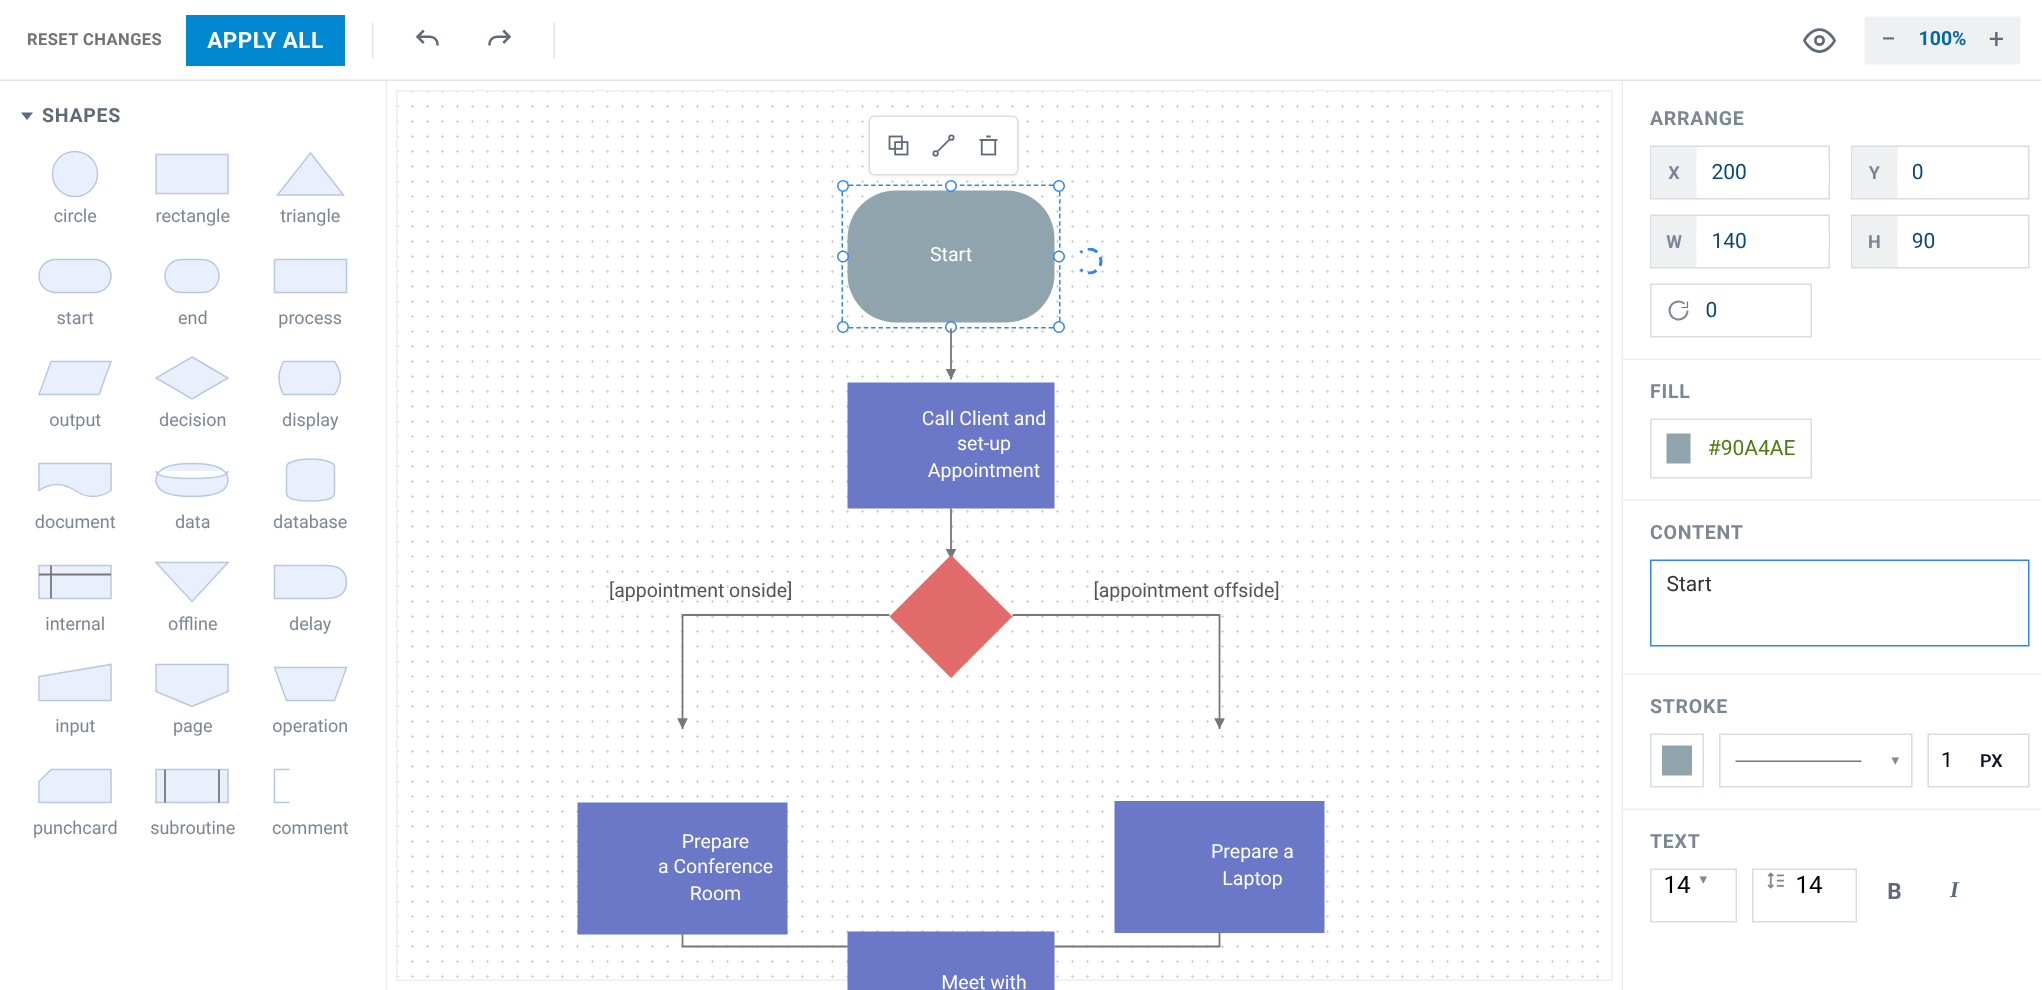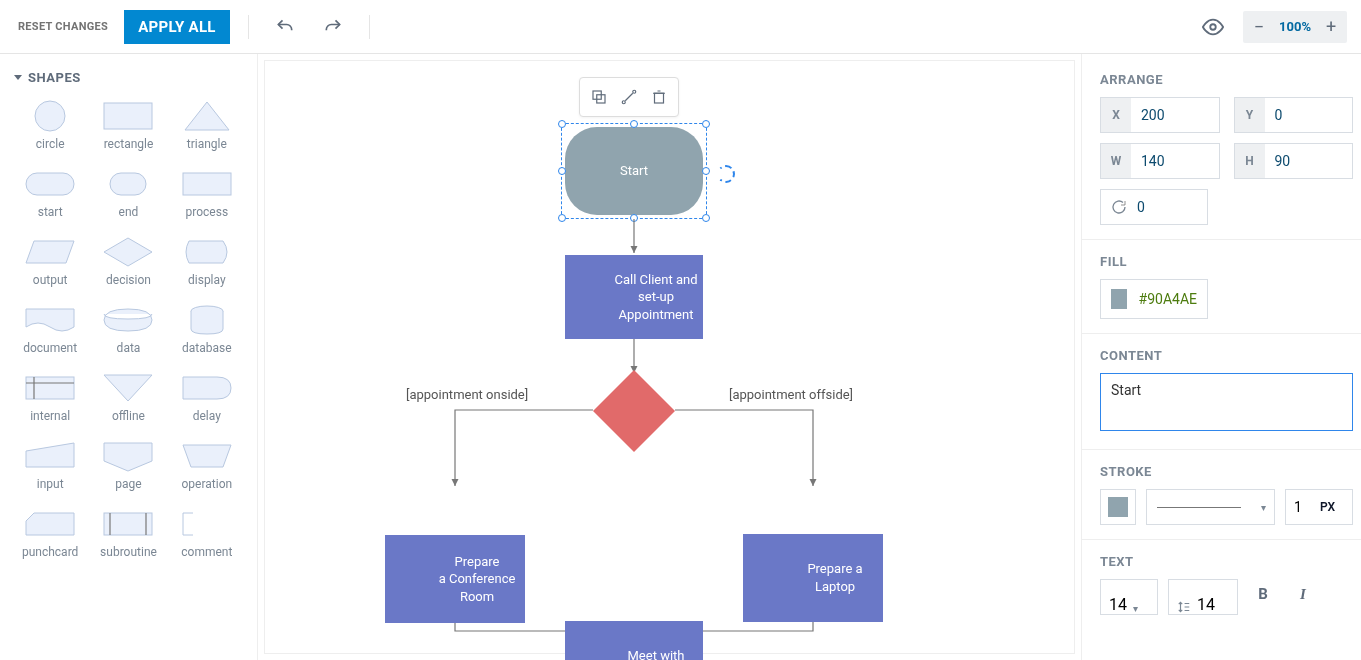--- a/index.html
+++ b/index.html
@@ -59,21 +59,21 @@
 .content-box { width: 100%; height: 58px; border: 1px solid #2f86eb; padding: 8px 10px; font-size: 14px; color: #333; resize: none; outline: none; font-family: inherit; }
 .stroke-row { display: flex; gap: 10px; }
 .stroke-swatch { width: 36px; height: 36px; border: 1px solid #d8dde3; display: flex; align-items: center; justify-content: center; }
 .stroke-style { flex: 1; height: 36px; border: 1px solid #d8dde3; display: flex; align-items: center; justify-content: center; gap: 10px; position: relative; }
 .stroke-line { flex: 1; height: 0; border-top: 1px solid #777; margin: 0 10px 0 10px; }
 .stroke-caret { color: #7b8794; font-size: 10px; margin-right: 8px; }
 .stroke-width { width: 68px; height: 36px; border: 1px solid #d8dde3; display: flex; align-items: center; padding: 0 8px; gap: 4px; }
 .stroke-w-input { width: 22px; border: none; outline: none; font-size: 14px; }
 .px-label { font-size: 12px; color: #0f172a; font-weight: 600; }
 .text-row { display: flex; gap: 10px; }
-.text-field { height: 36px; border: 1px solid #d8dde3; display: flex; align-items: flex-end; padding: 0 8px; gap: 6px; }
+.text-field { height: 36px; border: 1px solid #d8dde3; display: flex; align-items: flex-start; padding: 0 8px; gap: 6px; }
 .fmt-btn { width: 30px; height: 30px; background: none; border: none; font-size: 15px; font-weight: 700; color: #5f6b7a; cursor: pointer; }
 .fmt-i { font-style: italic; font-family: Georgia, serif; }
 
 
 ::-webkit-scrollbar { width: 12px; }
 ::-webkit-scrollbar-track { background: #f1f1f1; }
 ::-webkit-scrollbar-thumb { background: #c1c6cc; border-radius: 6px; }
 
 svg line, svg polyline { stroke: #777; stroke-width: 1.2; fill: none; }
 svg .arrowhead { fill: #777; }

